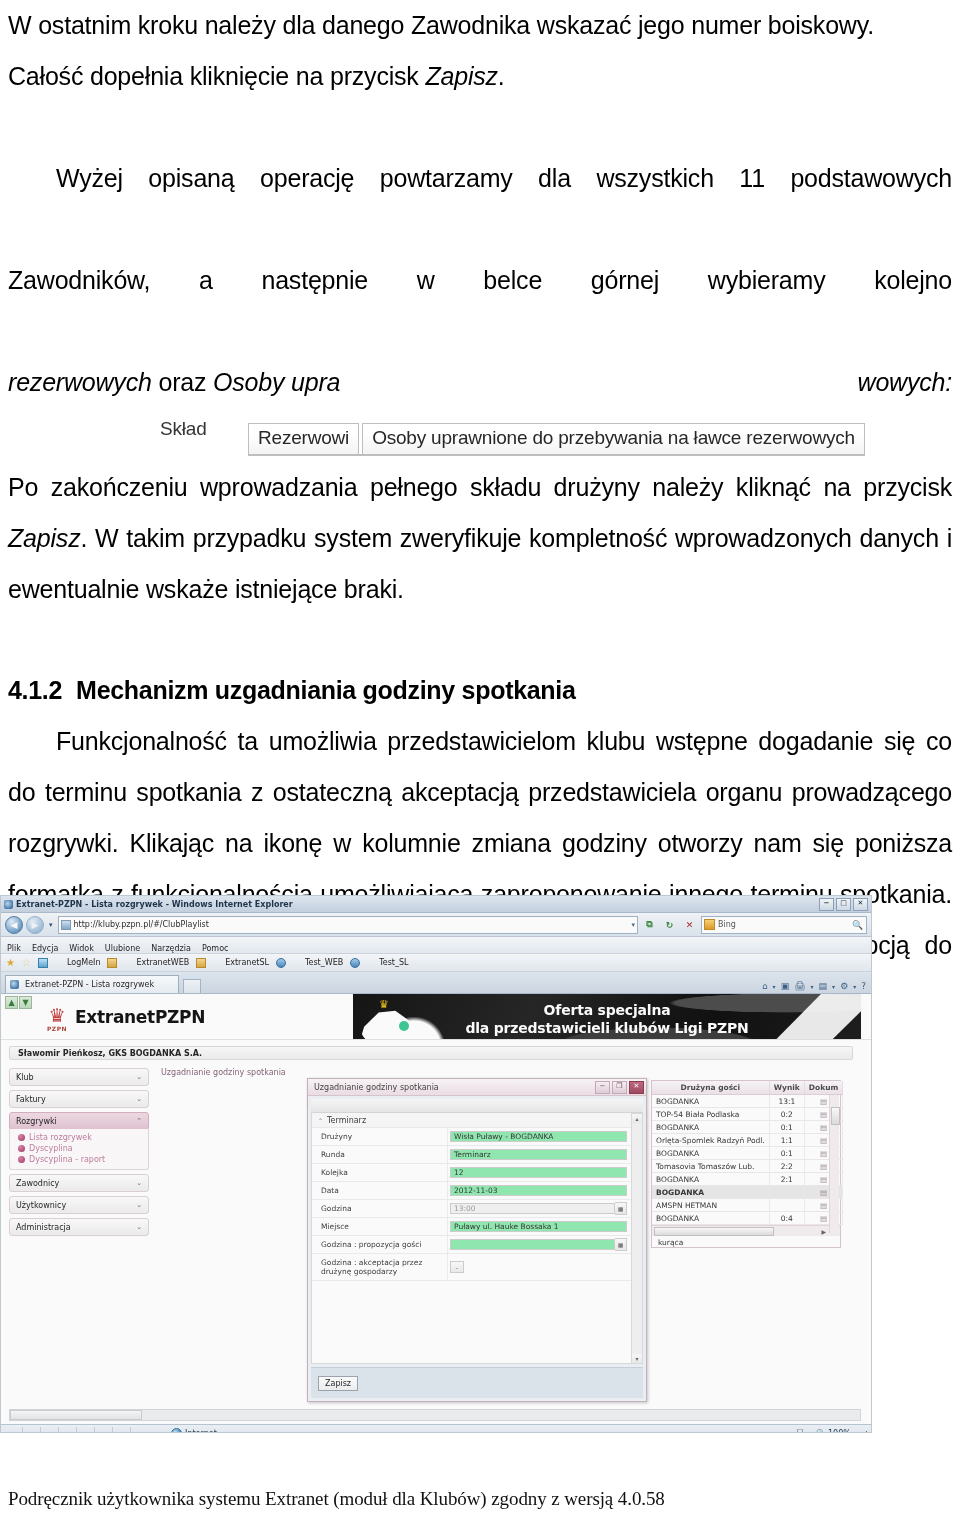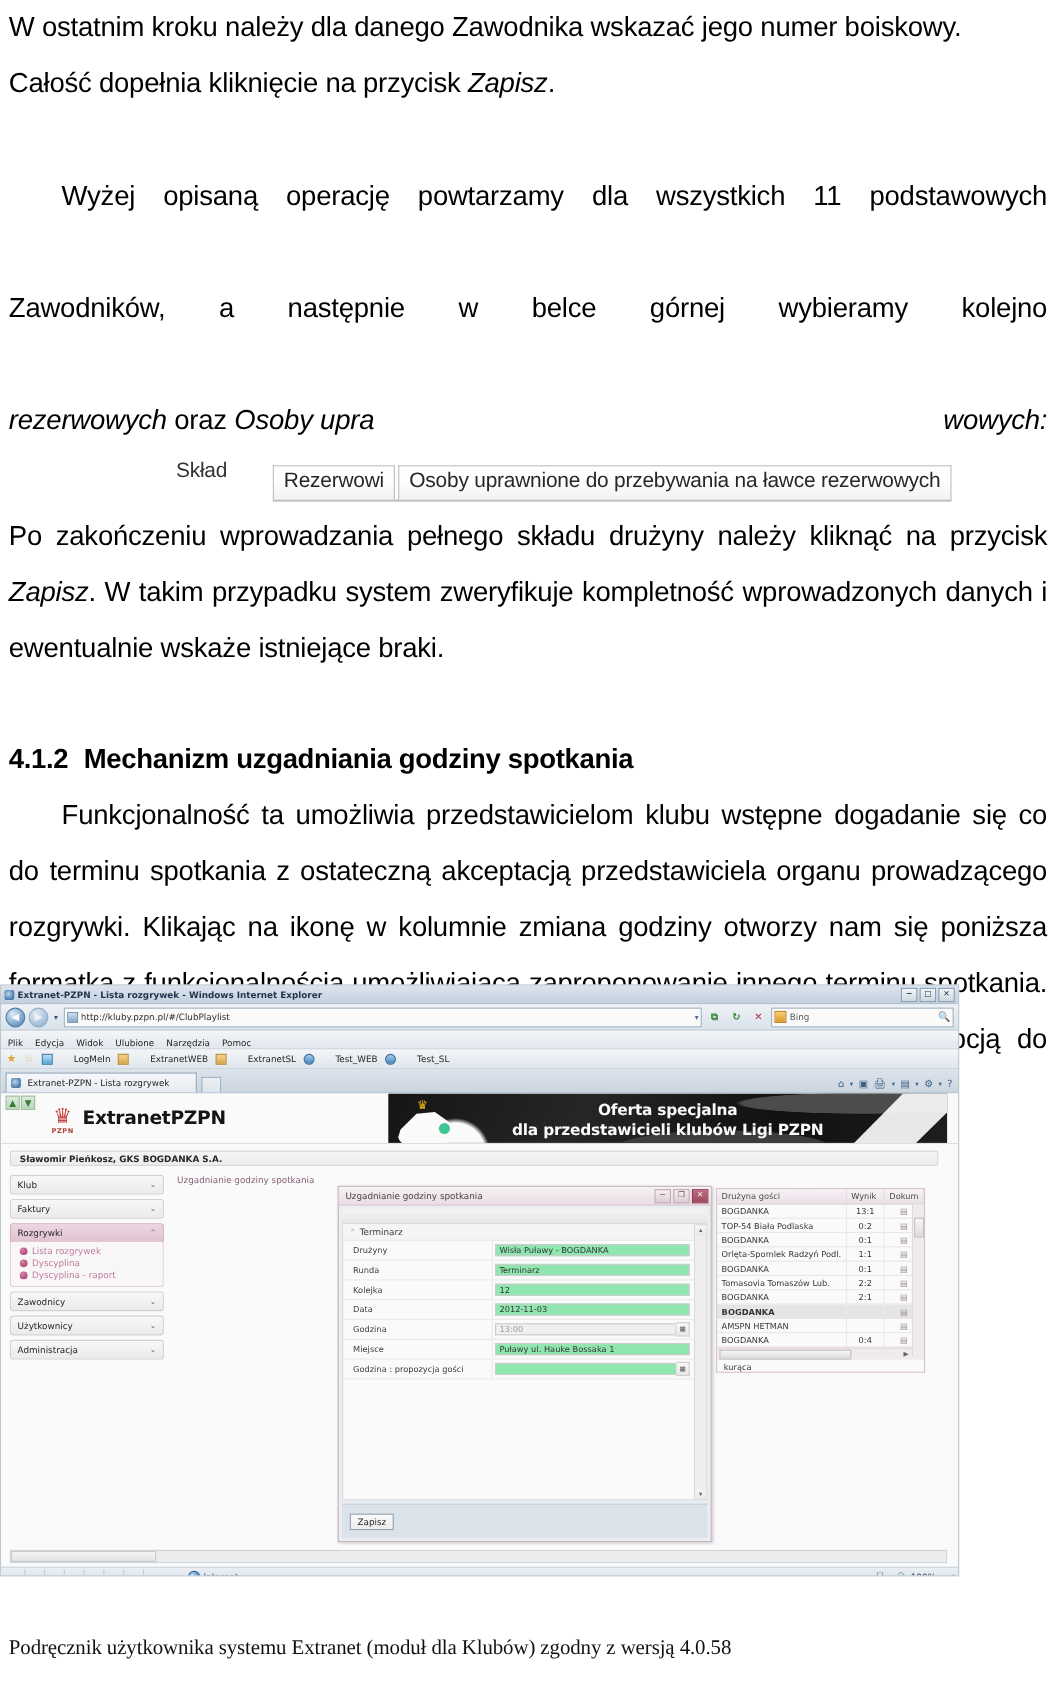--- a/index.html
+++ b/index.html
@@ -416,22 +416,22 @@
   table.grid {
     border-collapse: collapse;
     width: 100%;
     font-size: 7.5px;
     color: #333;
   }
   table.grid th {
     background: linear-gradient(#fbf6f9,#f0e4ec);
     border-bottom: 1px solid #e0cfd9;
     border-right: 1px solid #eadfe6;
-    font-weight: normal;
-    text-align: left;
+    font-weight: bold;
+    text-align: center;
     padding: 2px 4px;
     color: #4a4a4a;
     white-space: nowrap;
   }
   table.grid td {
     border-bottom: 1px solid #f0e9ed;
     border-right: 1px solid #f2ecef;
     padding: 1.5px 4px;
     white-space: nowrap;
   }
@@ -943,20 +943,26 @@
 
                 <div class="frow">
                   <div class="flabel">Godzina : propozycja gości</div>
                   <div class="fval">
                     <div class="finput"></div>
                     <div class="fspin">▦</div>
                   </div>
                 </div>
 
 
+                <div class="frow">
+                  <div class="flabel">Godzina : akceptacja przez drużynę gospodarzy</div>
+                  <div class="fval">
+                    <div class="fminibtn">–</div>
+                  </div>
+                </div>
 
               </div>
               <div class="dlg-vscroll">
                 <div class="dlg-vs-up">▴</div>
                 <div class="dlg-vs-dn">▾</div>
               </div>
             </div>
 
             <div class="dlg-footer">
               <span class="save-btn">Zapisz</span>

